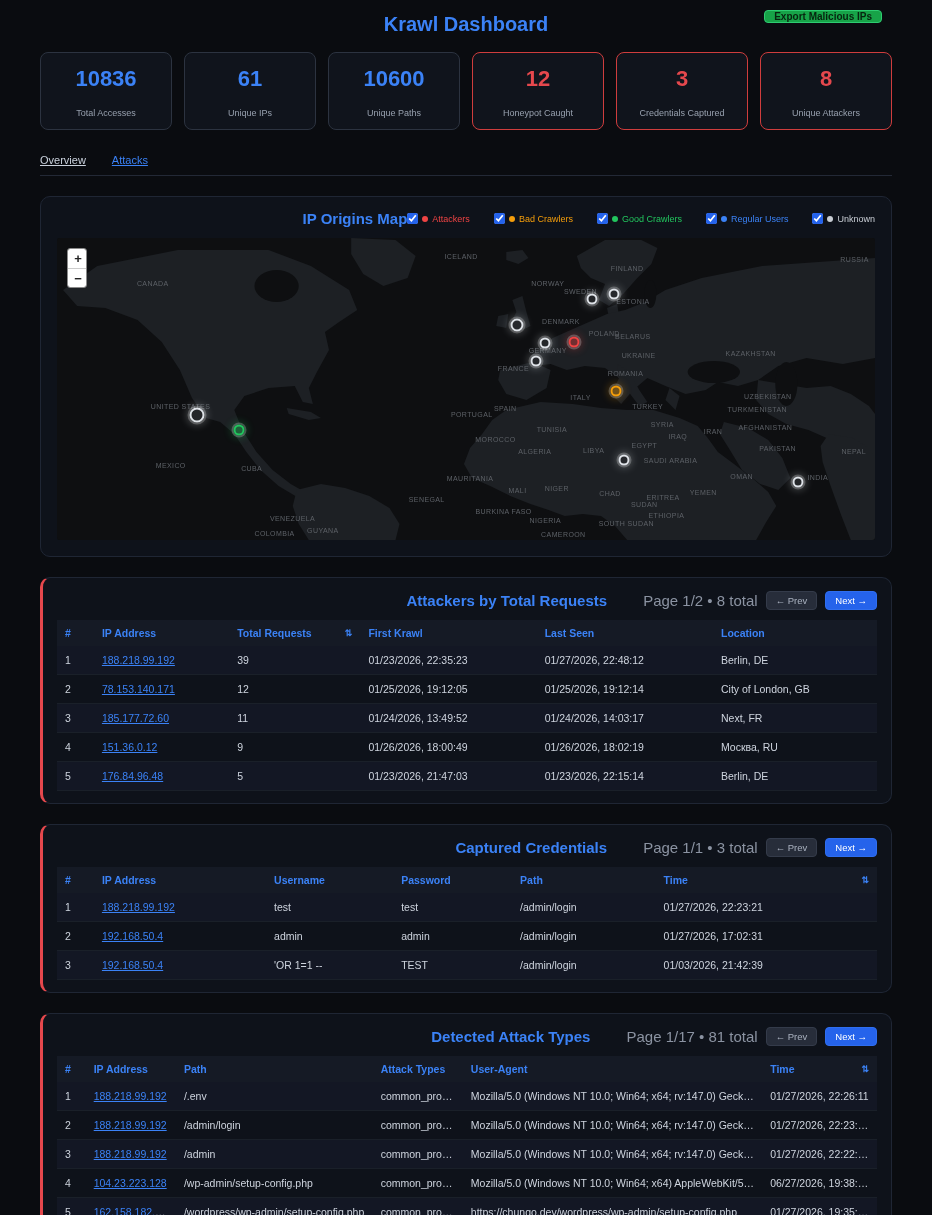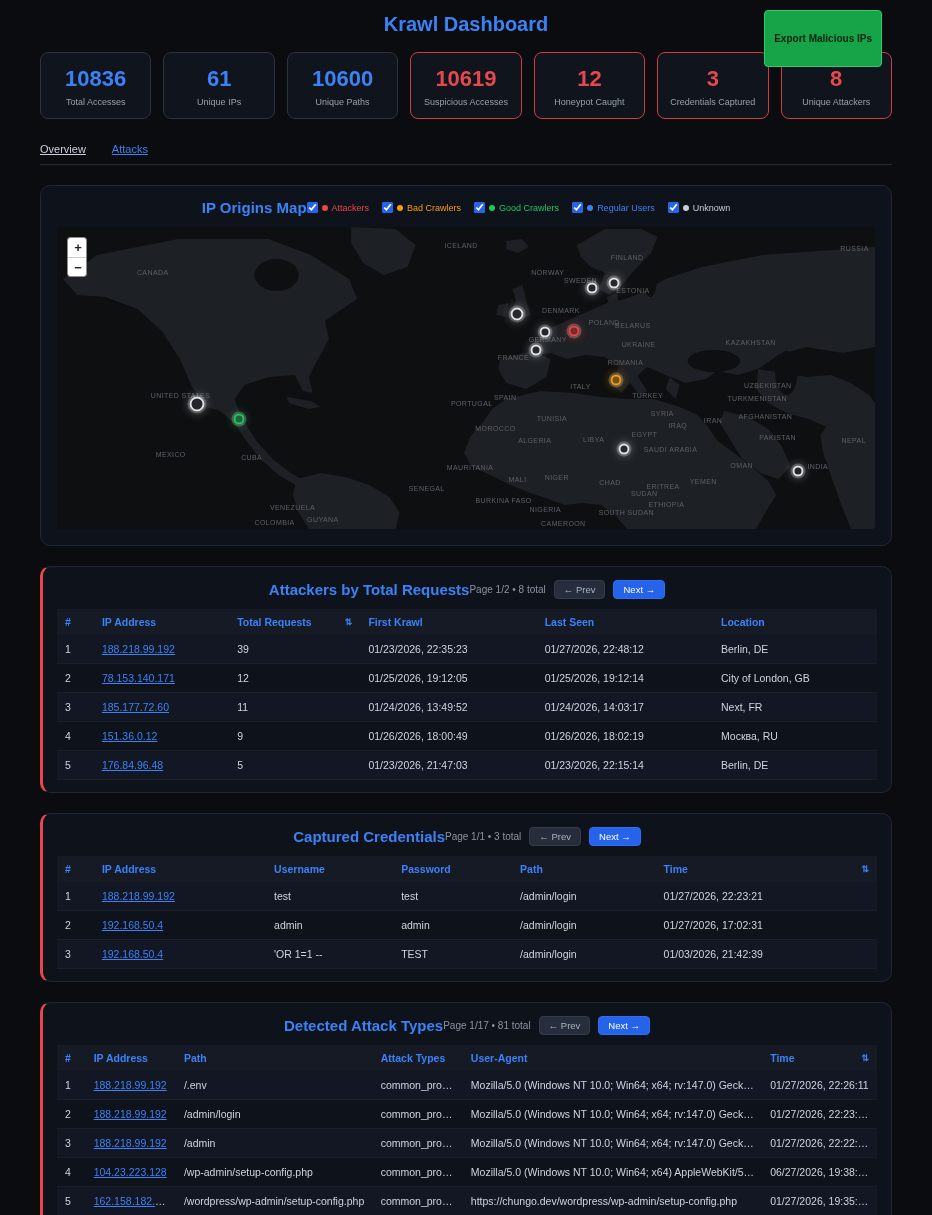--- a/index.html
+++ b/index.html
@@ -8,64 +8,64 @@
     width: 932px; min-height: 1215px; margin: 0 auto;
     background: #0a0c10; color: #d4d9e2;
     font-family: "Liberation Sans", sans-serif;
   }
   
   .app-header { position: relative; padding: 13px 40px 4px; }
   .app-title { text-align: center; color: #3b82f6; font-size: 20px; font-weight: bold; }
   .export-btn {
     position: absolute; right: 50px; top: 10px;
     background: #17a348; color: #07240f; border: 1px solid #2ecc71;
-    border-radius: 4px; padding: 22px 9px; font-size: 10px; font-weight: bold;
+    border-radius: 4px; padding: 0 9px; font-size: 10px; font-weight: bold;
     font-family: inherit; cursor: pointer;
   }
   
   .stats { display: flex; gap: 12px; padding: 0 40px; margin-top: 12px; }
   .stat-card {
     flex: 1; background: #10141c; border: 1px solid #2c3340; border-radius: 8px;
     text-align: center; padding: 13px 4px 11px;
   }
   .stat-card.danger { border-color: #cf3d3d; }
   .stat-value { font-size: 22px; font-weight: bold; color: #3b82f6; }
   .stat-card.danger .stat-value { color: #e5484d; }
-  .stat-label { font-size: 9px; color: #97a0ae; margin-top: 5px; }
+  .stat-label { font-size: 9px; color: #97a0ae; margin-top: 16px; }
   
   .tabs-bar { margin: 24px 40px 0; border-bottom: 1px solid #232936; padding-bottom: 9px; display: flex; gap: 26px; }
   .tab { font-size: 11px; text-decoration: underline; cursor: pointer; color: #3b82f6; }
   .tab.active { color: #c9d1dc; }
   
   .card { margin: 20px 40px 0; background: #0e121a; border: 1px solid #1f2634; border-radius: 10px; }
   .card:last-of-type { margin-bottom: 14px; }
-  .card-head { display: flex; justify-content: center; align-items: center; }
+  .card-head { display: flex; justify-content: flex-end; align-items: center; }
   .card-title { color: #3b82f6; font-size: 15px; font-weight: bold; }
   
   .map-card { padding: 13px 16px 16px; }
   .map-head { margin-bottom: 11px; }
-  .legend { display: flex; gap: 13px; align-items: center; }
+  .legend { display: flex; gap: 24px; align-items: center; }
   .legend-item { display: flex; align-items: center; gap: 4px; font-size: 9px; cursor: pointer; }
   .legend-item input { width: 11px; height: 11px; accent-color: #2563eb; margin: 0; cursor: pointer; }
   .legend-dot { width: 6px; height: 6px; border-radius: 50%; display: inline-block; }
   .map-pane { position: relative; height: 302px; background: #0e0f11; overflow: hidden; border-radius: 3px; cursor: grab; }
   .map-svg { position: absolute; inset: 0; width: 100%; height: 100%; }
   .zoom-ctl { position: absolute; top: 10px; left: 10px; z-index: 6; display: flex; flex-direction: column;
               border: 1px solid #8a8a8a; border-radius: 3px; overflow: hidden; width: 20px; }
   .zoom-btn { width: 20px; height: 19px; background: #ffffff; color: #222; font-size: 13px; font-weight: bold;
               line-height: 17px; text-align: center; border: none; cursor: pointer; padding: 0; font-family: inherit; }
   .zoom-btn + .zoom-btn { border-top: 1px solid #cccccc; }
   .map-label { position: absolute; transform: translate(-50%, -50%); font-size: 7px; letter-spacing: 0.4px;
                color: #5d6167; white-space: nowrap; z-index: 2; }
   .map-marker { position: absolute; transform: translate(-50%, -50%); border-radius: 50%; z-index: 4; cursor: pointer; }
   
   .table-card { border-left: 3px solid #e5484d; padding: 13px 14px 12px; }
   .table-head { margin-bottom: 10px; }
   .pager { display: flex; align-items: center; gap: 8px; }
-  .pager-info { font-size: 10px; color: #8b93a2; }
+  .pager-info { font-size: 15px; color: #8b93a2; margin-left: 36px; }
   .btn-prev { background: #272d3a; color: #a9b1bf; border: 1px solid #343b4a; border-radius: 4px;
               padding: 3px 9px; font-size: 9.5px; font-family: inherit; cursor: pointer; }
   .btn-next { background: #2563eb; color: #ffffff; border: 1px solid #2f6ef0; border-radius: 4px;
               padding: 3px 9px; font-size: 9.5px; font-family: inherit; cursor: pointer; }
   table.data-table { width: 100%; border-collapse: collapse; table-layout: fixed; font-size: 10.5px; }
   .data-table th { background: #151a25; color: #3b82f6; font-weight: bold; text-align: left;
                    padding: 7px 8px; font-size: 10.5px; overflow: hidden; white-space: nowrap; }
   .th-flex { display: flex; justify-content: space-between; align-items: center; }
   .sort-icon { color: #3b82f6; font-size: 9px; margin-left: 4px; }
   .data-table td { padding: 8px 8px; color: #ced4de; border-bottom: 1px solid #1a2029;
@@ -87,24 +87,20 @@
     <div class="stat-value">10836</div>
     <div class="stat-label">Total Accesses</div>
   </div>
   <div class="stat-card">
     <div class="stat-value">61</div>
     <div class="stat-label">Unique IPs</div>
   </div>
   <div class="stat-card">
     <div class="stat-value">10600</div>
     <div class="stat-label">Unique Paths</div>
-  </div>
-  <div class="stat-card danger">
-    <div class="stat-value">10619</div>
-    <div class="stat-label">Suspicious Accesses</div>
   </div>
   <div class="stat-card danger">
     <div class="stat-value">12</div>
     <div class="stat-label">Honeypot Caught</div>
   </div>
   <div class="stat-card danger">
     <div class="stat-value">3</div>
     <div class="stat-label">Credentials Captured</div>
   </div>
   <div class="stat-card danger">

